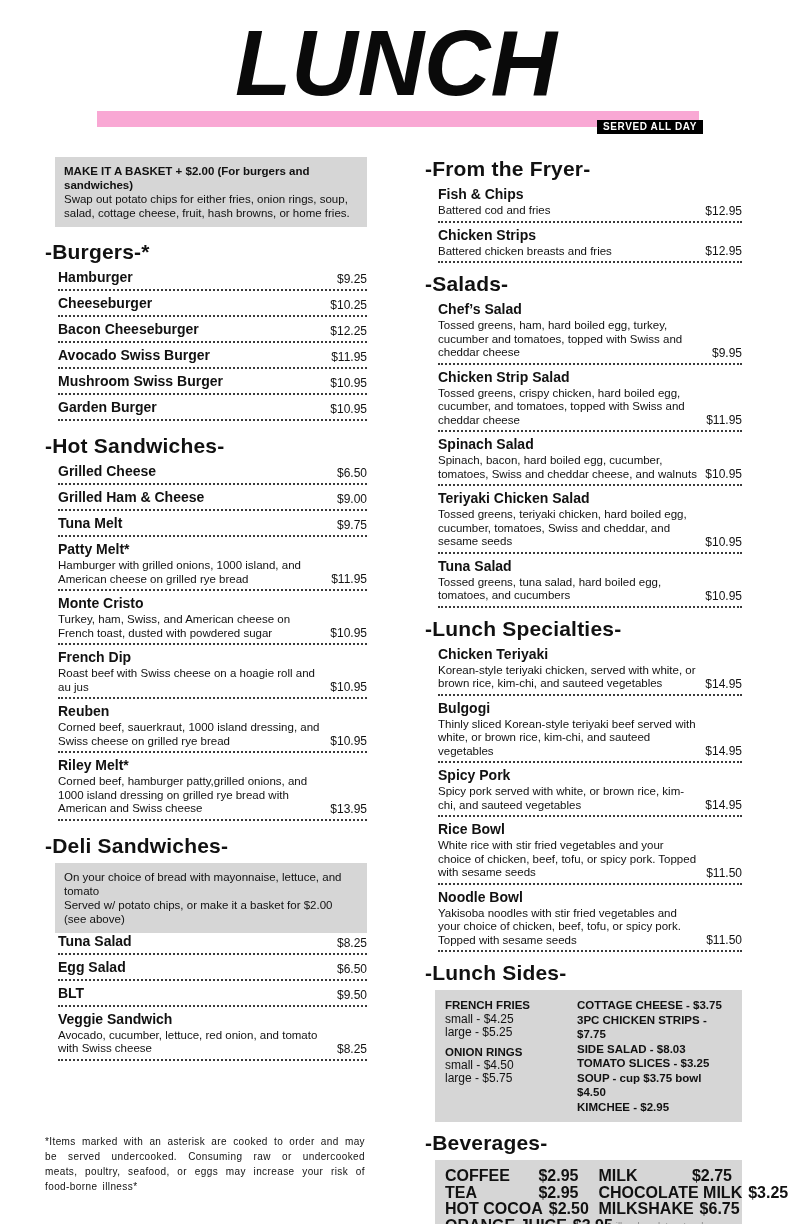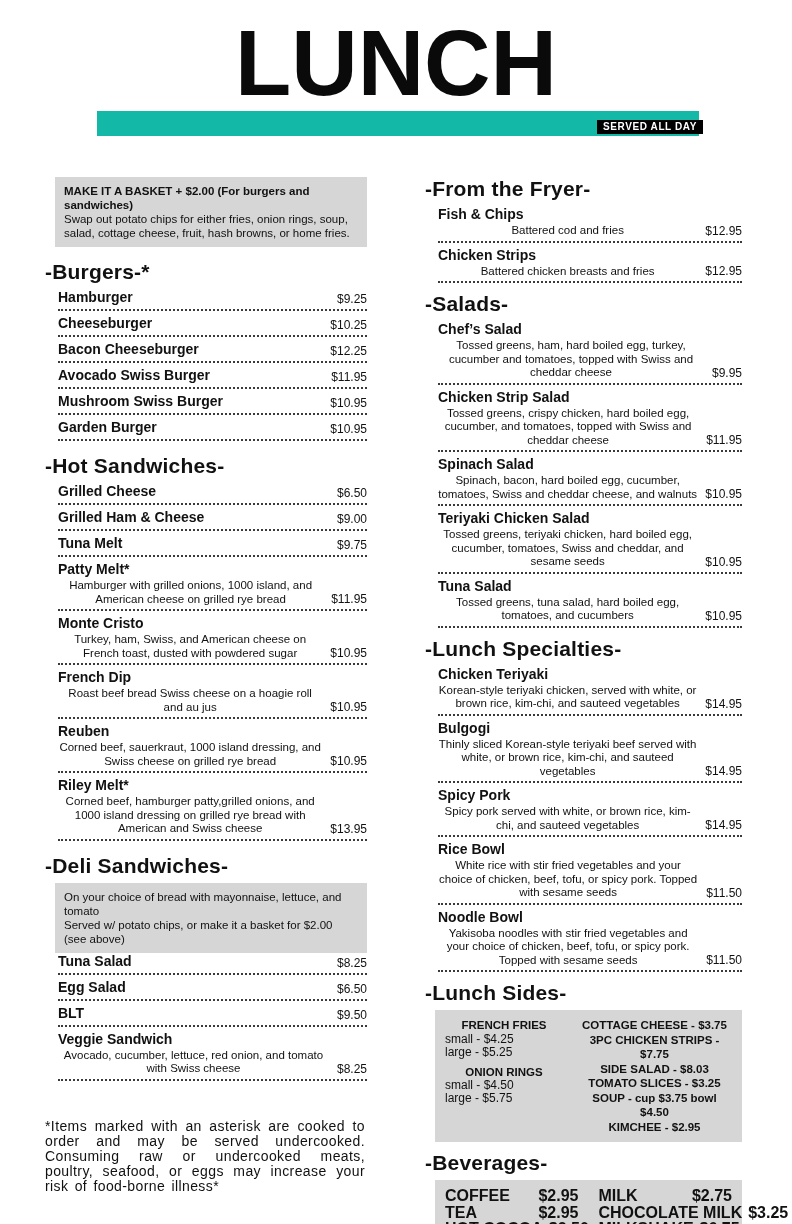--- a/index.html
+++ b/index.html
@@ -6,67 +6,67 @@
   html, body { margin: 0; padding: 0; background: #e8e8e8; }
   .page {
     width: 792px; height: 1224px; margin: 0 auto; background: #ffffff;
     overflow: hidden; font-family: "Liberation Sans", sans-serif; color: #111;
     display: flex; flex-direction: column;
   }
   
   .masthead { flex: none; padding-top: 20px; }
   .title {
     margin: 0; text-align: center; font-size: 92px; line-height: 0.95;
-    font-weight: bold; letter-spacing: 0; color: #0a0a0a;
+    font-weight: bold; letter-spacing: 0; color: #0a0a0a; font-style: italic;
   }
-  .rule { height: 25px; background: #14b8a6; margin: 4px 93px 11px 97px; position: relative; }
+  .rule { height: 16px; background: #f9a8d4; margin: 4px 93px 0 97px; position: relative; }
   .served {
     position: absolute; right: -4px; top: 9px; background: #000; color: #fff;
     font-size: 10px; font-weight: bold; letter-spacing: 0.6px; padding: 1px 6px 2px;
     white-space: nowrap;
   }
   
   .columns { flex: 1; min-height: 0; display: flex; gap: 58px; padding: 30px 50px 0 45px; }
   .col-left { width: 322px; flex: none; display: flex; flex-direction: column; }
   .col-right { flex: 1; min-width: 0; }
   
   .gbox { background: #d6d6d6; padding: 7px 9px; font-size: 11.5px; line-height: 14px; }
   .gbox-title { font-weight: bold; }
   .indented { margin-left: 10px; }
   .basket { margin-bottom: 4px; }
   .deli-note { }
   
   .sec { font-size: 21px; font-weight: bold; margin: 9px 0 5px; letter-spacing: 0.2px; }
   .items { padding-left: 13px; }
   .mi { margin-bottom: 4px; }
-  .mi-row { display: flex; justify-content: space-between; align-items: flex-end; gap: 8px; text-align: center; }
+  .mi-row { display: flex; justify-content: space-between; align-items: flex-end; gap: 8px; }
   .mi-name { font-size: 14px; font-weight: bold; line-height: 17px; }
   div.mi-name { margin-bottom: 1px; }
   .mi-desc { font-size: 11.5px; line-height: 13.5px; flex: 1; }
   .mi-price { font-size: 12px; line-height: 13px; white-space: nowrap; }
   .dots { border-bottom: 2px dotted #3a3a3a; padding-top: 3px; margin-bottom: 2px; }
   
   .sides-box { display: flex; gap: 14px; padding: 8px 10px; }
   .sides-col1 { width: 118px; flex: none; }
-  .s-h { font-weight: bold; font-size: 11.5px; line-height: 14.5px; text-align: center; }
+  .s-h { font-weight: bold; font-size: 11.5px; line-height: 14.5px; }
   .s-s { font-size: 12px; line-height: 13px; }
   .mt { margin-top: 6px; }
   .sides-col2 { flex: 1; }
   
   .bev-box { padding: 8px 10px 9px; }
   .bev-cols { display: flex; gap: 20px; }
   .bev-col { flex: 1; min-width: 0; }
   .bev-row { display: flex; justify-content: space-between; gap: 6px; font-size: 16px; font-weight: bold; line-height: 16.5px; }
   .bev-name { white-space: nowrap; }
   .bev-price { white-space: nowrap; }
   .bev-flavors { color: #8a8a8a; font-size: 9.5px; line-height: 11px; margin-top: 2px; padding-left: 2px; }
   
   .footnote {
     margin-top: auto; margin-bottom: 30px; padding-right: 2px;
-    font-size: 14px; line-height: 15px; text-align: justify;
+    font-size: 10px; line-height: 15px; text-align: justify;
     letter-spacing: 0.4px; word-spacing: 2px;
   }
 </style>
 </head>
 <body>
 
 <div class="page">
 
   <div class="masthead">
     <h1 class="title">LUNCH</h1>
@@ -165,21 +165,21 @@
           <div class="mi-name">Monte Cristo</div>
           <div class="mi-row">
               <span class="mi-desc">Turkey, ham, Swiss, and American cheese on French toast, dusted with powdered sugar</span>
               <span class="mi-price">$10.95</span>
             </div>
           <div class="dots"></div>
         </div>
         <div class="mi">
           <div class="mi-name">French Dip</div>
           <div class="mi-row">
-              <span class="mi-desc">Roast beef bread Swiss cheese on a hoagie roll and au jus</span>
+              <span class="mi-desc">Roast beef with Swiss cheese on a hoagie roll and au jus</span>
               <span class="mi-price">$10.95</span>
             </div>
           <div class="dots"></div>
         </div>
         <div class="mi">
           <div class="mi-name">Reuben</div>
           <div class="mi-row">
               <span class="mi-desc">Corned beef, sauerkraut, 1000 island dressing, and Swiss cheese on grilled rye bread</span>
               <span class="mi-price">$10.95</span>
             </div>

